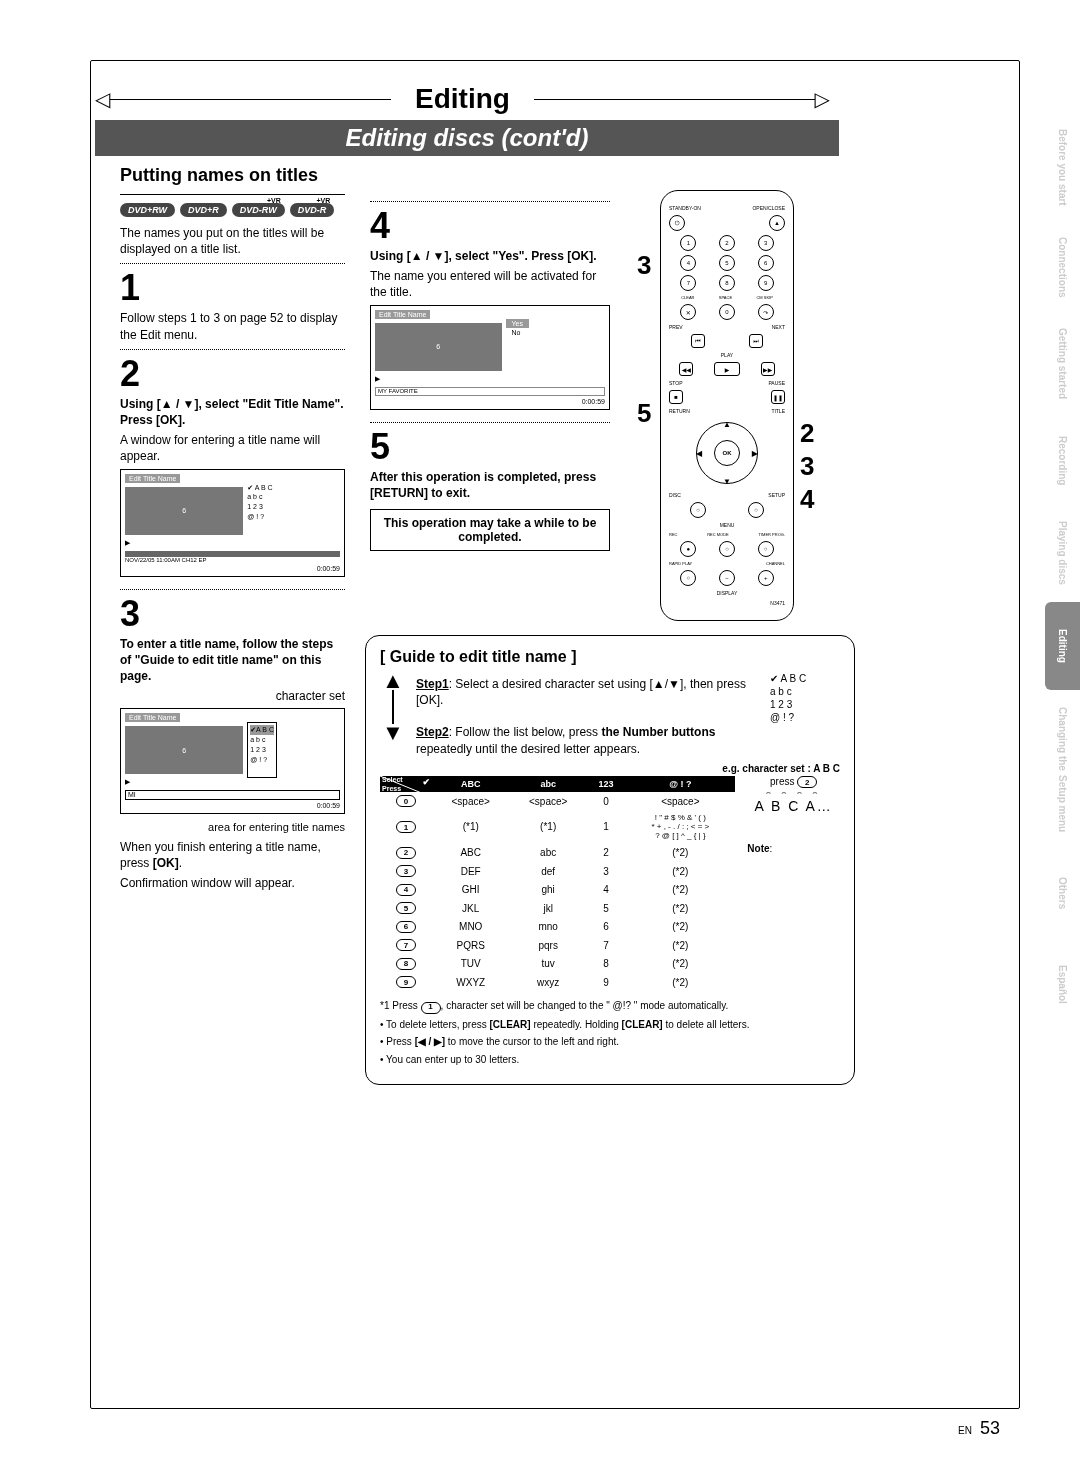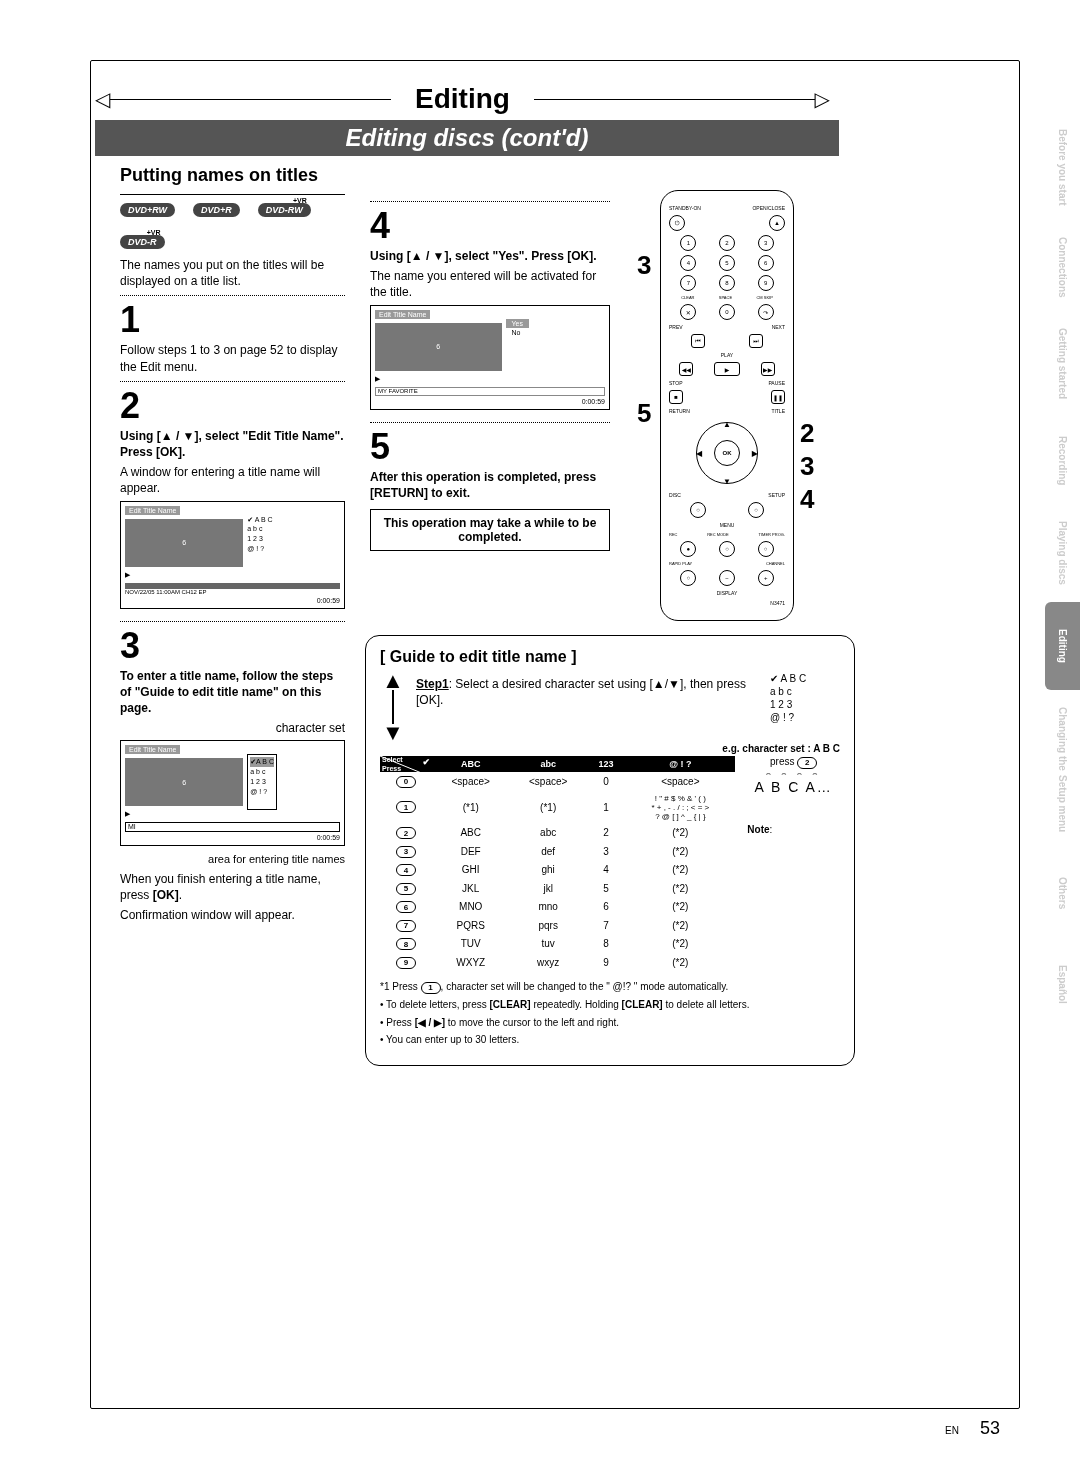--- a/index.html
+++ b/index.html
@@ -6,21 +6,21 @@
   .page{width:1080px;height:1469px;position:relative;box-sizing:border-box}
   .outer-frame{position:absolute;left:90px;top:60px;right:60px;bottom:60px;border:1px solid #000;border-radius:2px}
   .chapter-banner{position:absolute;left:95px;top:75px;right:250px;height:48px;display:flex;align-items:center}
   .chapter-line{flex:1;height:1px;background:#000}
   .chapter-title{font-size:28px;font-weight:bold;padding:0 24px}
   .section-bar{position:absolute;left:95px;top:120px;width:720px;background:#555;color:#fff;font:italic bold 24px Arial;padding:4px 12px;text-align:center}
   .col-left{position:absolute;left:120px;top:165px;width:225px}
   .col-mid{position:absolute;left:370px;top:195px;width:240px}
   h3.sect{font-size:18px;font-weight:bold;margin:0 0 4px}
   h3.sect{border-bottom:1.5px solid #000;padding-bottom:8px}
-  .disc-badges{margin:8px 0;display:flex;flex-wrap:wrap;gap:18px}
+  .disc-badges{margin:8px 0;display:flex;flex-wrap:wrap;gap:5px}
   .disc-badge{background:#444;color:#fff;border-radius:10px;font-size:9px;font-style:italic;font-weight:bold;padding:2px 8px;position:relative}
   .vr{font-size:7px;position:absolute;right:4px;top:-6px;color:#000;font-style:normal}
   p{margin:4px 0;font-size:12px;line-height:1.35}
   .dots{border-bottom:1.5px dotted #000;margin:6px 0}
   .bignum{font-size:36px;font-weight:bold;line-height:1}
   .bold{font-weight:bold}
   .osd{border:1px solid #000;padding:4px;font-size:7px;margin-top:4px;background:#fff}
   .osd .tbar{background:#999;color:#fff;display:inline-block;padding:1px 4px;font-size:7px}
   .osd .preview{background:#777;color:#fff;width:55%;height:48px;display:flex;align-items:center;justify-content:center;margin:4px 0}
   .osd .side{display:flex}
@@ -47,21 +47,21 @@
   table.charmap{border-collapse:collapse;font-size:10px;width:100%;max-width:400px}
   table.charmap th{background:#000;color:#fff;padding:3px 4px;font-size:9px}
   table.charmap td{padding:3px 4px;text-align:center}
   .numcircle{display:inline-flex;align-items:center;justify-content:center;width:18px;height:10px;border:1px solid #000;border-radius:6px;font-size:8px;font-weight:bold}
   .sidebar{position:absolute;right:0;top:115px;width:35px;display:flex;flex-direction:column}
   .side-tab{writing-mode:vertical-rl;text-orientation:mixed;font-size:10px;font-weight:bold;color:#bbb;background:#fff;border-left:0;padding:14px 3px;text-align:center;border-radius:6px 0 0 6px;margin-bottom:3px;min-height:60px;display:flex;align-items:center;justify-content:center}
   .side-tab.active{background:#888;color:#fff}
   .side-tab.d{color:#ccc}
   .side-tab.stack{flex-direction:row;gap:4px}
   .footer-pg{position:absolute;right:80px;bottom:30px;font-size:14px}
-  .footer-pg .en{font-size:10px;margin-right:21px}
+  .footer-pg .en{font-size:10px;margin-right:8px}
   .note-side{font-size:10px;line-height:1.3}
   .updown{font-size:22px;line-height:.8}
 </style>
 </head>
 <body>
 
 <div class="page">
   <div class="outer-frame"></div>
 
   <div class="chapter-banner">
@@ -263,20 +263,21 @@
   <div class="guide-box">
     <div class="guide-title">[ Guide to edit title name ]</div>
     <div style="display:flex;gap:10px;align-items:flex-start">
       <div style="width:26px;text-align:center">
         <div class="updown">▲</div>
         <div style="width:2px;height:34px;background:#000;margin:0 auto"></div>
         <div class="updown">▼</div>
       </div>
       <div style="flex:1">
         <p><b style="text-decoration:underline">Step1</b><span>: Select a desired character set using [▲/▼], then press [OK].</span></p>
+        <p style="margin-top:16px"><b style="text-decoration:underline">Step2</b><span>: Follow the list below, press </span><b>the Number buttons</b><span> repeatedly until the desired letter appears.</span></p>
       </div>
       <div class="note-side" style="width:70px">
         <div>✔   A B C</div>
         <div>a b c</div>
         <div>1 2 3</div>
         <div>@ ! ?</div>
       </div>
     </div>
     <div style="text-align:right;font-weight:bold;font-size:10px;margin:2px 0">e.g. character set :  A B C</div>
 

